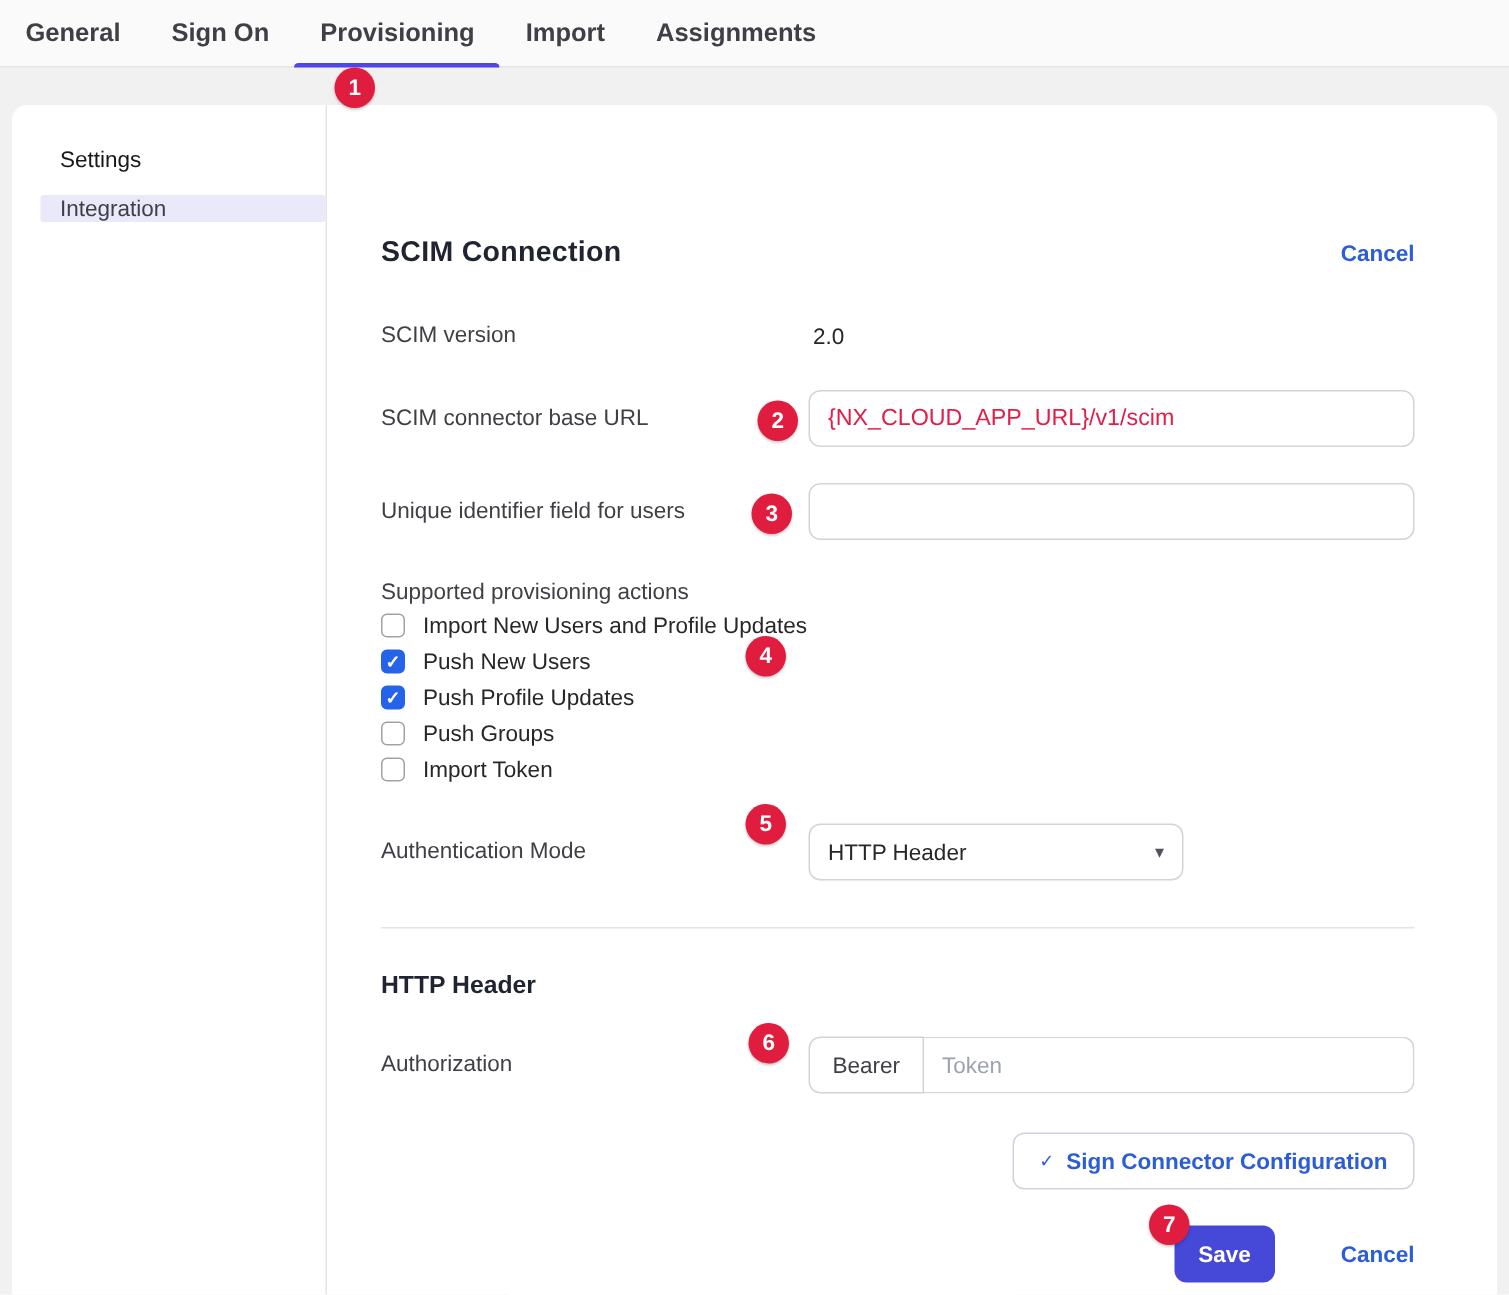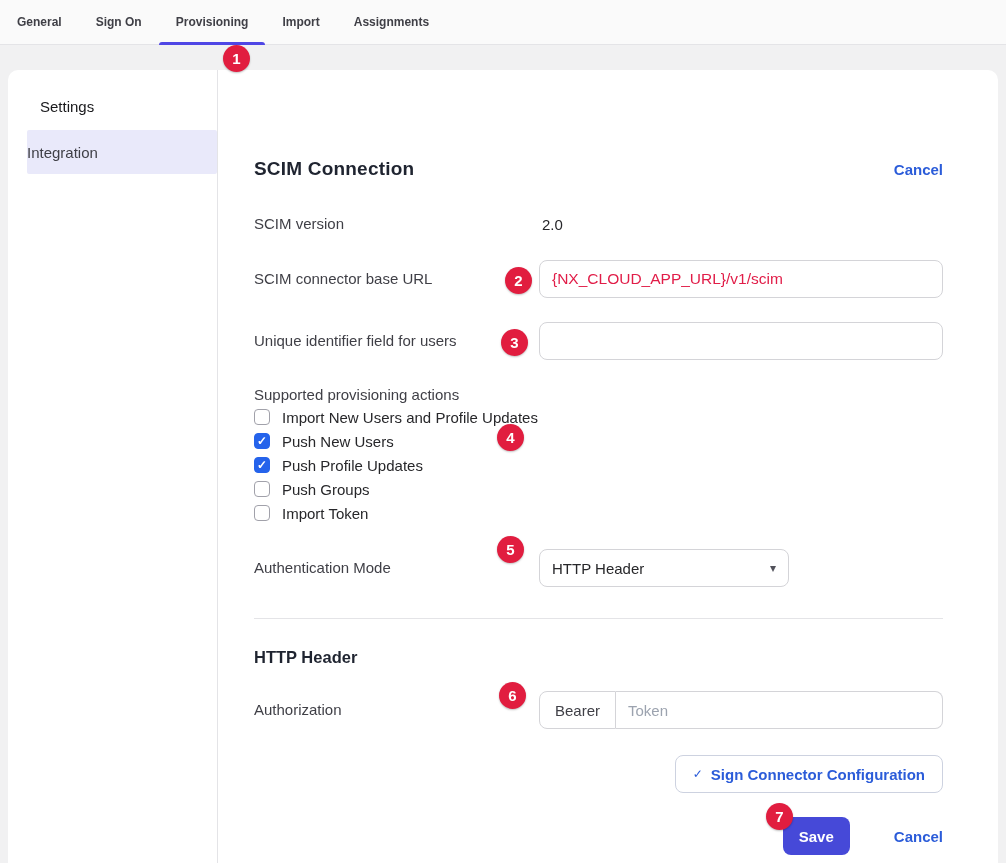--- a/index.html
+++ b/index.html
@@ -25,21 +25,21 @@
     height: 45px;
     background: #fafafa;
     border-bottom: 1px solid #e4e4e7;
     display: flex;
     align-items: stretch;
   }
   .tab {
     padding: 0 17px;
     display: flex;
     align-items: center;
-    font-size: 12px;
+    font-size: 17px;
     font-weight: 600;
     color: #3f3f46;
     position: relative;
     cursor: pointer;
   }
   .tab.active::after {
     content: "";
     position: absolute;
     left: 0; right: 0; bottom: -1px;
     height: 3px;
@@ -64,23 +64,24 @@
   }
   .sidebar-heading {
     padding-left: 32px;
     font-size: 15px;
     color: #18181b;
     font-weight: 500;
   }
   .sidebar-item {
     margin-top: 15px;
     margin-left: 19px;
-    height: 44px;
-    display: flex;
-    align-items: center;
+    height: 18px;
+    display: flex;
+    align-items: center;
+    padding-left: 13px;
     font-size: 15px;
     color: #3f3f46;
     cursor: pointer;
     border-radius: 2px;
   }
   .sidebar-item.active { background: #e9e9fa; }
 
   .main {
     flex: 1;
     padding: 0 55px 14px 36px;

